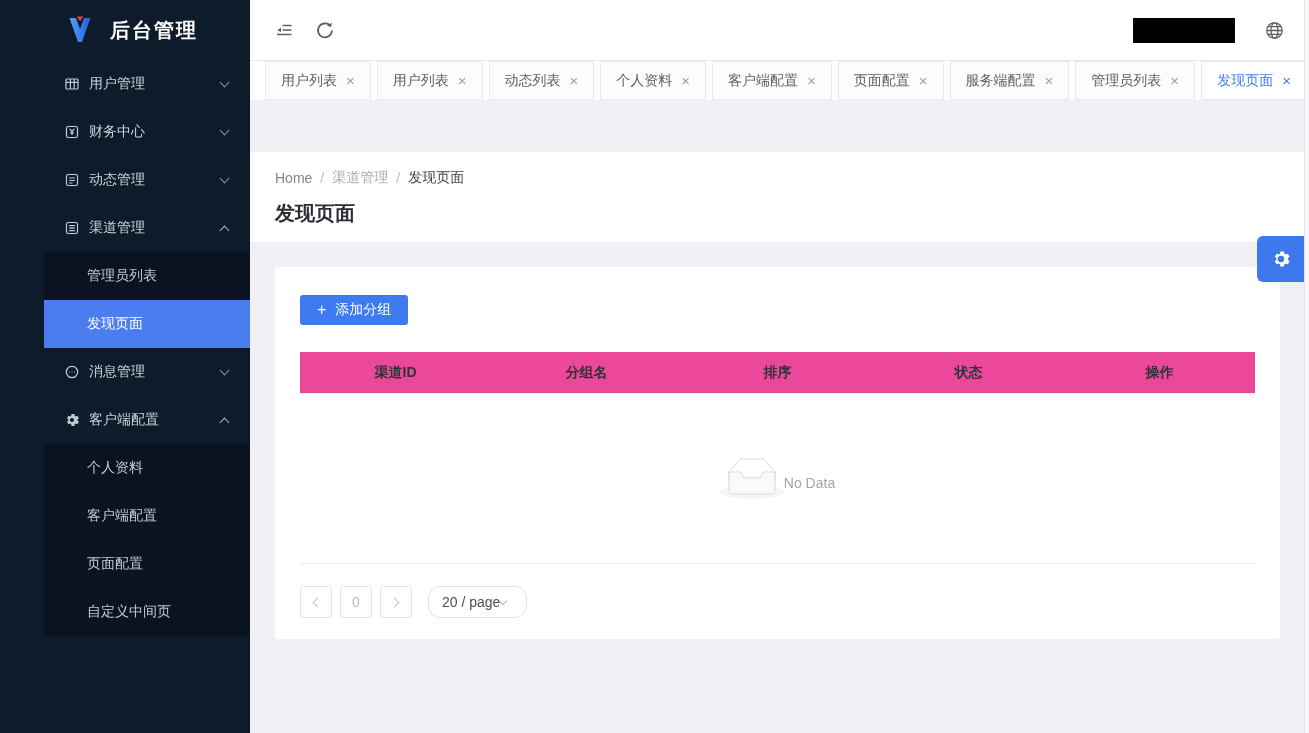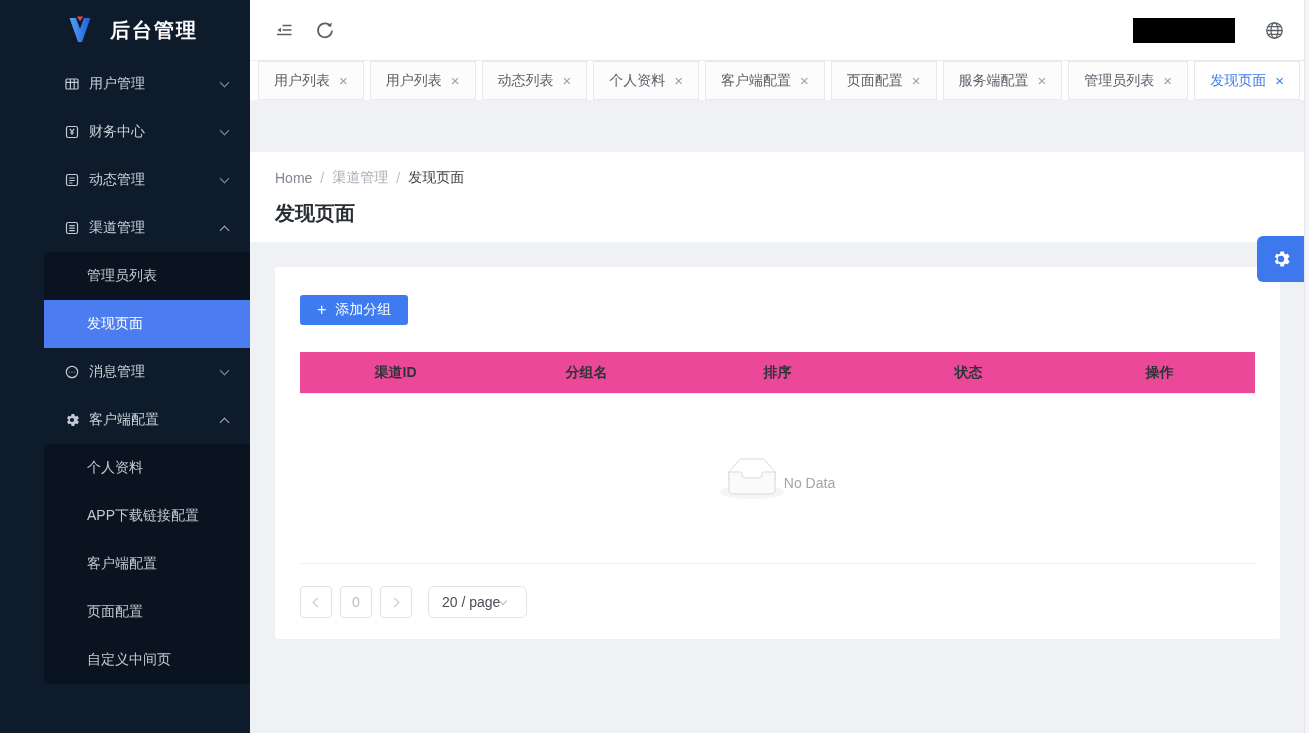--- a/index.html
+++ b/index.html
@@ -23,21 +23,21 @@
   .submenu-item.selected { background:#4c7df0; color:#ffffff; }
 
   
   .main { flex:1; min-width:0; display:flex; flex-direction:column; }
   .topbar { height:60px; background:#ffffff; display:flex; align-items:center; padding:0 24px 0 23px; }
   .tb-icon { width:22px; height:22px; display:flex; align-items:center; justify-content:center; color:#5a5f66; cursor:pointer; }
   .tb-icon + .tb-icon { margin-left:19px; }
   .tb-spacer { flex:1; }
   .redacted-box { width:102px; height:25px; background:#000; margin-right:28px; cursor:pointer; }
 
-  .tabbar { height:40px; background:#ffffff; border-top:1px solid #e8eaec; display:flex; align-items:stretch; gap:6px; padding-left:8px; }
+  .tabbar { height:40px; background:#ffffff; border-top:1px solid #e8eaec; display:flex; align-items:stretch; gap:6px; padding-left:15px; }
   .tab { display:flex; align-items:center; gap:9px; padding:0 15px; border:1px solid #e7e9ec; background:#fcfcfd; color:#5a6068; font-size:14px; cursor:pointer; white-space:nowrap; }
   .tab .tab-close { font-size:15px; line-height:1; color:#9aa0a8; cursor:pointer; }
   .tab.active { background:#ffffff; color:#3e7bf0; }
   .tab.active .tab-close { color:#3e7bf0; }
 
   .content { flex:1; background:#eff1f4; position:relative; }
   .page-head { margin-top:52px; height:90px; background:#ffffff; padding:17px 25px 4px; }
   .breadcrumb { display:flex; align-items:center; gap:8px; font-size:14px; }
   .crumb-home { color:#7f8691; cursor:pointer; }
   .crumb-sep { color:#b9bec6; }
@@ -54,21 +54,21 @@
   .th { flex:1; text-align:center; font-size:14px; font-weight:bold; color:#2f3338; }
   .tbody-empty { height:170px; border-bottom:1px solid #efefef; display:flex; flex-direction:row; align-items:center; justify-content:center; }
   .empty-text { margin-top:8px; font-size:14px; color:#a1a6ad; }
 
   .pagination { display:flex; align-items:center; margin-top:22px; }
   .pg-btn { width:32px; height:32px; border:1px solid #e1e3e7; border-radius:4px; background:#fff; display:flex; align-items:center; justify-content:center; margin-right:8px; cursor:pointer; }
   .pg-chev { width:7px; height:7px; border:solid #c3c8cf; border-width:0 1.5px 1.5px 0; display:inline-block; }
   .pg-chev.left { transform:rotate(135deg); margin-left:3px; }
   .pg-chev.right { transform:rotate(-45deg); margin-right:3px; }
   .pg-num { color:#b9bec6; font-size:14px; }
-  .pg-select { height:32px; min-width:99px; border:1px solid #e1e3e7; border-radius:6px; background:#fff; display:flex; align-items:center; padding:0 11px 0 13px; margin-left:8px; gap:0; font-size:14px; color:#4a4f56; cursor:pointer; }
+  .pg-select { height:32px; min-width:99px; border:1px solid #e1e3e7; border-radius:12px; background:#fff; display:flex; align-items:center; padding:0 11px 0 13px; margin-left:8px; gap:0; font-size:14px; color:#4a4f56; cursor:pointer; }
   .select-caret { width:6px; height:6px; border:solid #b4bac2; border-width:0 1.5px 1.5px 0; transform:rotate(45deg); margin-top:-3px; }
 
   .gear-fab { position:absolute; right:5px; top:236px; width:47px; height:46px; background:#3d79ec; border-radius:6px 0 0 6px; display:flex; align-items:center; justify-content:center; cursor:pointer; color:#ffffff; }
   .scrollbar-track { position:absolute; right:0; top:0; width:5px; height:733px; background:#f6f6f8; border-left:1px solid #e5e5ea; cursor:pointer; }
 </style>
 </head>
 <body>
 
 <div class="screen">
 
@@ -161,23 +161,20 @@
               <path fill="currentColor" d="M13.43 8.59c.03-.19.05-.39.05-.59s-.02-.4-.05-.59l1.27-.99a.3.3 0 0 0 .07-.39l-1.2-2.08a.3.3 0 0 0-.37-.13l-1.5.6c-.31-.24-.65-.44-1.02-.59l-.23-1.59A.29.29 0 0 0 10.16 2h-2.4c-.15 0-.27.11-.29.25l-.23 1.59c-.37.15-.71.35-1.02.59l-1.5-.6a.3.3 0 0 0-.37.13l-1.2 2.08a.3.3 0 0 0 .07.39l1.27.99c-.03.19-.05.39-.05.59s.02.4.05.59l-1.27.99a.3.3 0 0 0-.07.39l1.2 2.08c.07.13.23.18.37.13l1.5-.6c.31.24.65.44 1.02.59l.23 1.59c.02.14.14.25.29.25h2.4c.15 0 .27-.11.29-.25l.23-1.59c.37-.15.71-.35 1.02-.59l1.5.6c.14.05.3 0 .37-.13l1.2-2.08a.3.3 0 0 0-.07-.39l-1.27-.99zM7.96 10.1a2.1 2.1 0 1 1 0-4.2 2.1 2.1 0 0 1 0 4.2z"></path>
             </svg>
         </span>
         <span>客户端配置</span>
         <span class="chev up"></span>
       </div>
 
       <div class="submenu">
         <div class="submenu-item">
           <span>个人资料</span>
-        </div>
-        <div class="submenu-item">
-          <span>APP下载链接配置</span>
         </div>
         <div class="submenu-item">
           <span>客户端配置</span>
         </div>
         <div class="submenu-item">
           <span>页面配置</span>
         </div>
         <div class="submenu-item">
           <span>自定义中间页</span>
         </div>

